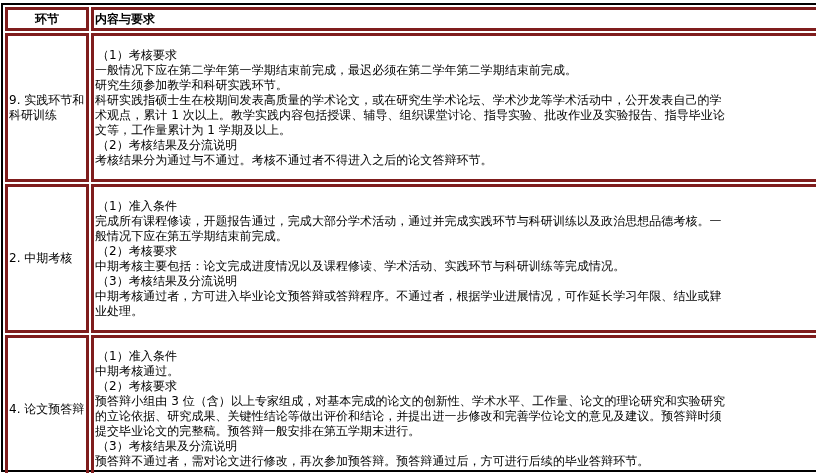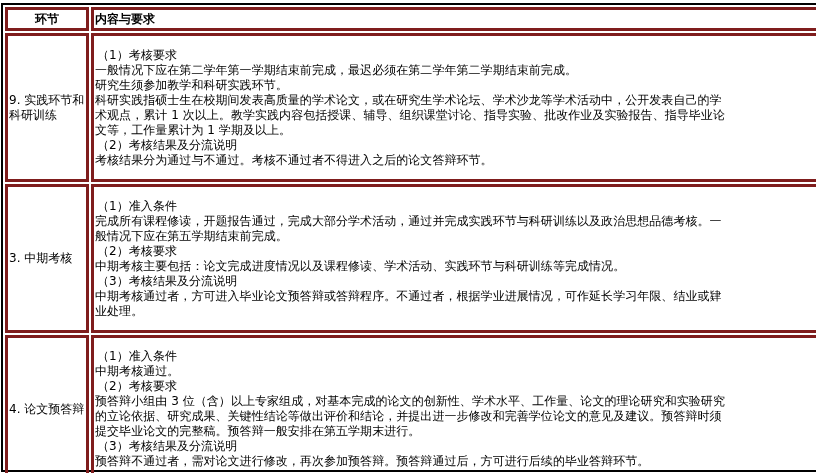--- a/index.html
+++ b/index.html
@@ -47,21 +47,21 @@
           <span class="line">一般情况下应在第二学年第一学期结束前完成，最迟必须在第二学年第二学期结束前完成。</span>
           <span class="line">研究生须参加教学和科研实践环节。</span>
           <span class="line">科研实践指硕士生在校期间发表高质量的学术论文，或在研究生学术论坛、学术沙龙等学术活动中，公开发表自己的学</span>
           <span class="line">术观点，累计 1 次以上。教学实践内容包括授课、辅导、组织课堂讨论、指导实验、批改作业及实验报告、指导毕业论</span>
           <span class="line">文等，工作量累计为 1 学期及以上。</span>
           <span class="line sub">（2）考核结果及分流说明</span>
           <span class="line">考核结果分为通过与不通过。考核不通过者不得进入之后的论文答辩环节。</span>
         </td>
       </tr>
       <tr class="r2">
-        <td class="stage">3. 中期考核</td>
+        <td class="stage">2. 中期考核</td>
         <td class="content">
           <span class="line sub">（1）准入条件</span>
           <span class="line">完成所有课程修读，开题报告通过，完成大部分学术活动，通过并完成实践环节与科研训练以及政治思想品德考核。一</span>
           <span class="line">般情况下应在第五学期结束前完成。</span>
           <span class="line sub">（2）考核要求</span>
           <span class="line">中期考核主要包括：论文完成进度情况以及课程修读、学术活动、实践环节与科研训练等完成情况。</span>
           <span class="line sub">（3）考核结果及分流说明</span>
           <span class="line">中期考核通过者，方可进入毕业论文预答辩或答辩程序。不通过者，根据学业进展情况，可作延长学习年限、结业或肄</span>
           <span class="line">业处理。</span>
         </td>

